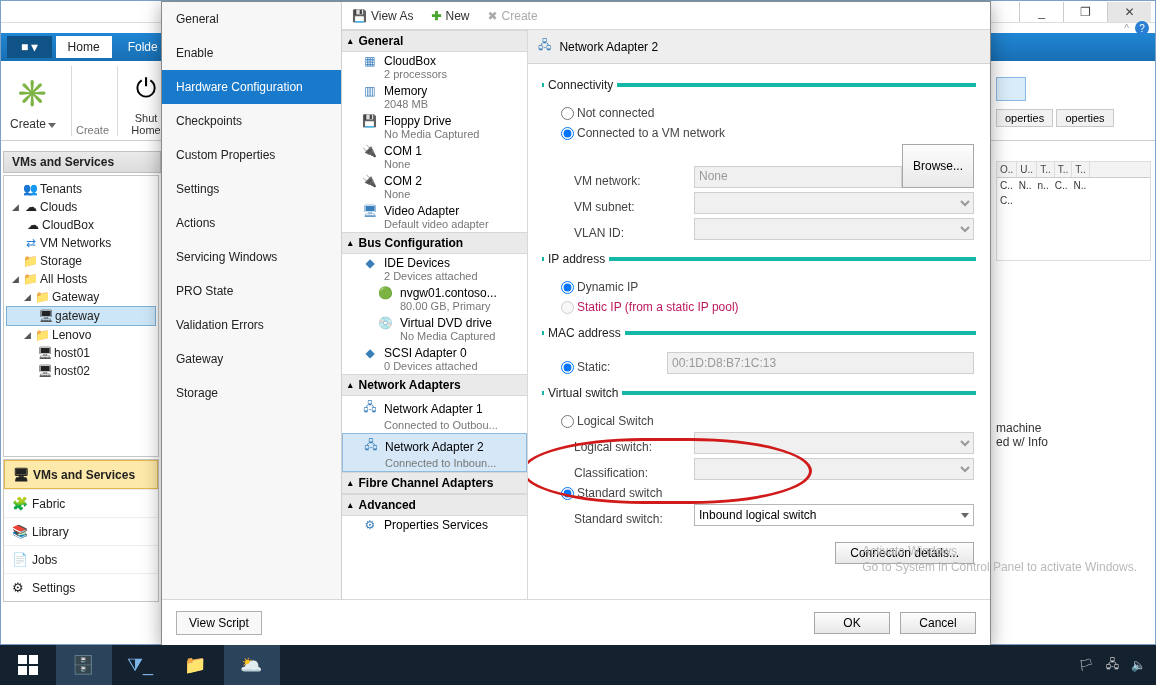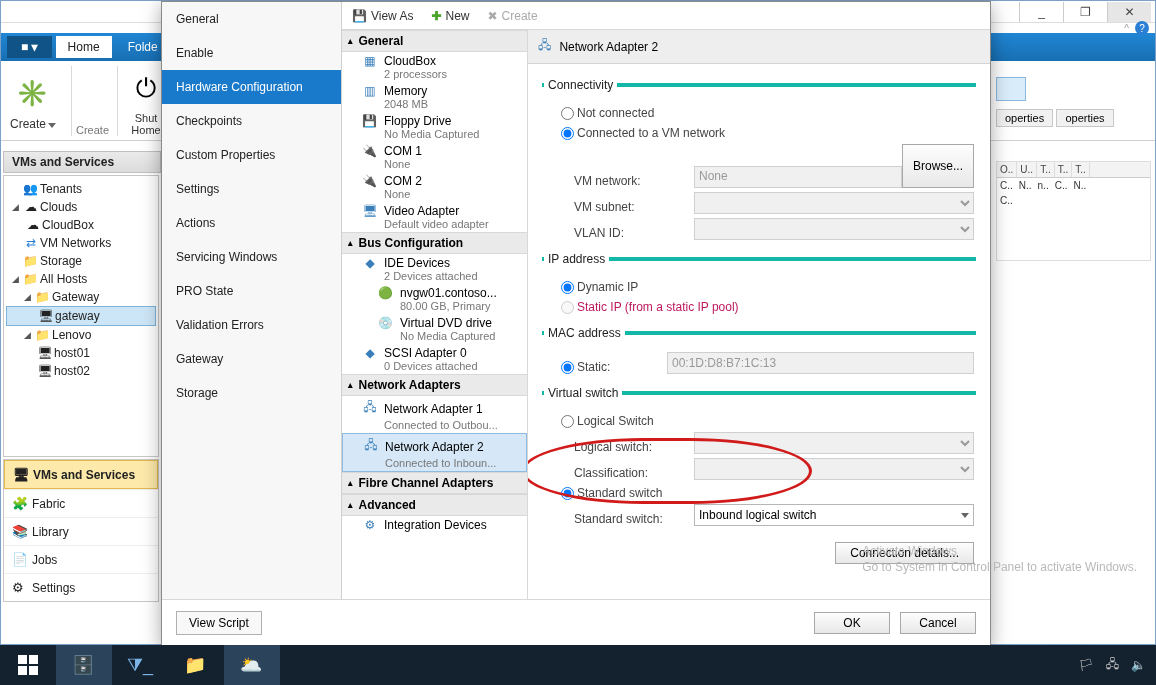--- a/index.html
+++ b/index.html
@@ -242,20 +242,25 @@
        <span>C..</span>
           <span>N..</span>
           <span>n..</span>
           <span>C..</span>
           <span>N..</span>
      </div>
      <div class="bg-row">
           <span>C..</span>
         </div>
    </div>
+   <div class="bg-details">
+     <div>machine</div>
+     <div>ed w/ Info</div>
+
+   </div>
 
    <div class="dialog">
      <div style="flex:1;display:flex;min-height:0">
        <div class="dlg-sidebar">
          <div class="sitem">General</div>
          <div class="sitem">Enable</div>
          <div class="sitem sel">Hardware Configuration</div>
          <div class="sitem">Checkpoints</div>
          <div class="sitem">Custom Properties</div>
          <div class="sitem">Settings</div>
@@ -383,21 +388,21 @@
                   <span class="car">▴</span>
                   <span>Fibre Channel Adapters</span>
                 </div>
              <div class="hw-hdr">
                   <span class="car">▴</span>
                   <span>Advanced</span>
                 </div>
              <div class="hw-row">
                   <div class="t">
                     <span class="ic">⚙</span>
-                    <span>Integration Devices</span>
+                    <span>Properties Services</span>
                   </div>
                 </div>
            </div>
 
            <div class="detail-pane">
              <div class="detail-title">
                <span class="ic">🖧</span>
                <span>Network Adapter 2</span>
              </div>
              <div class="detail-body" style="position:relative">

